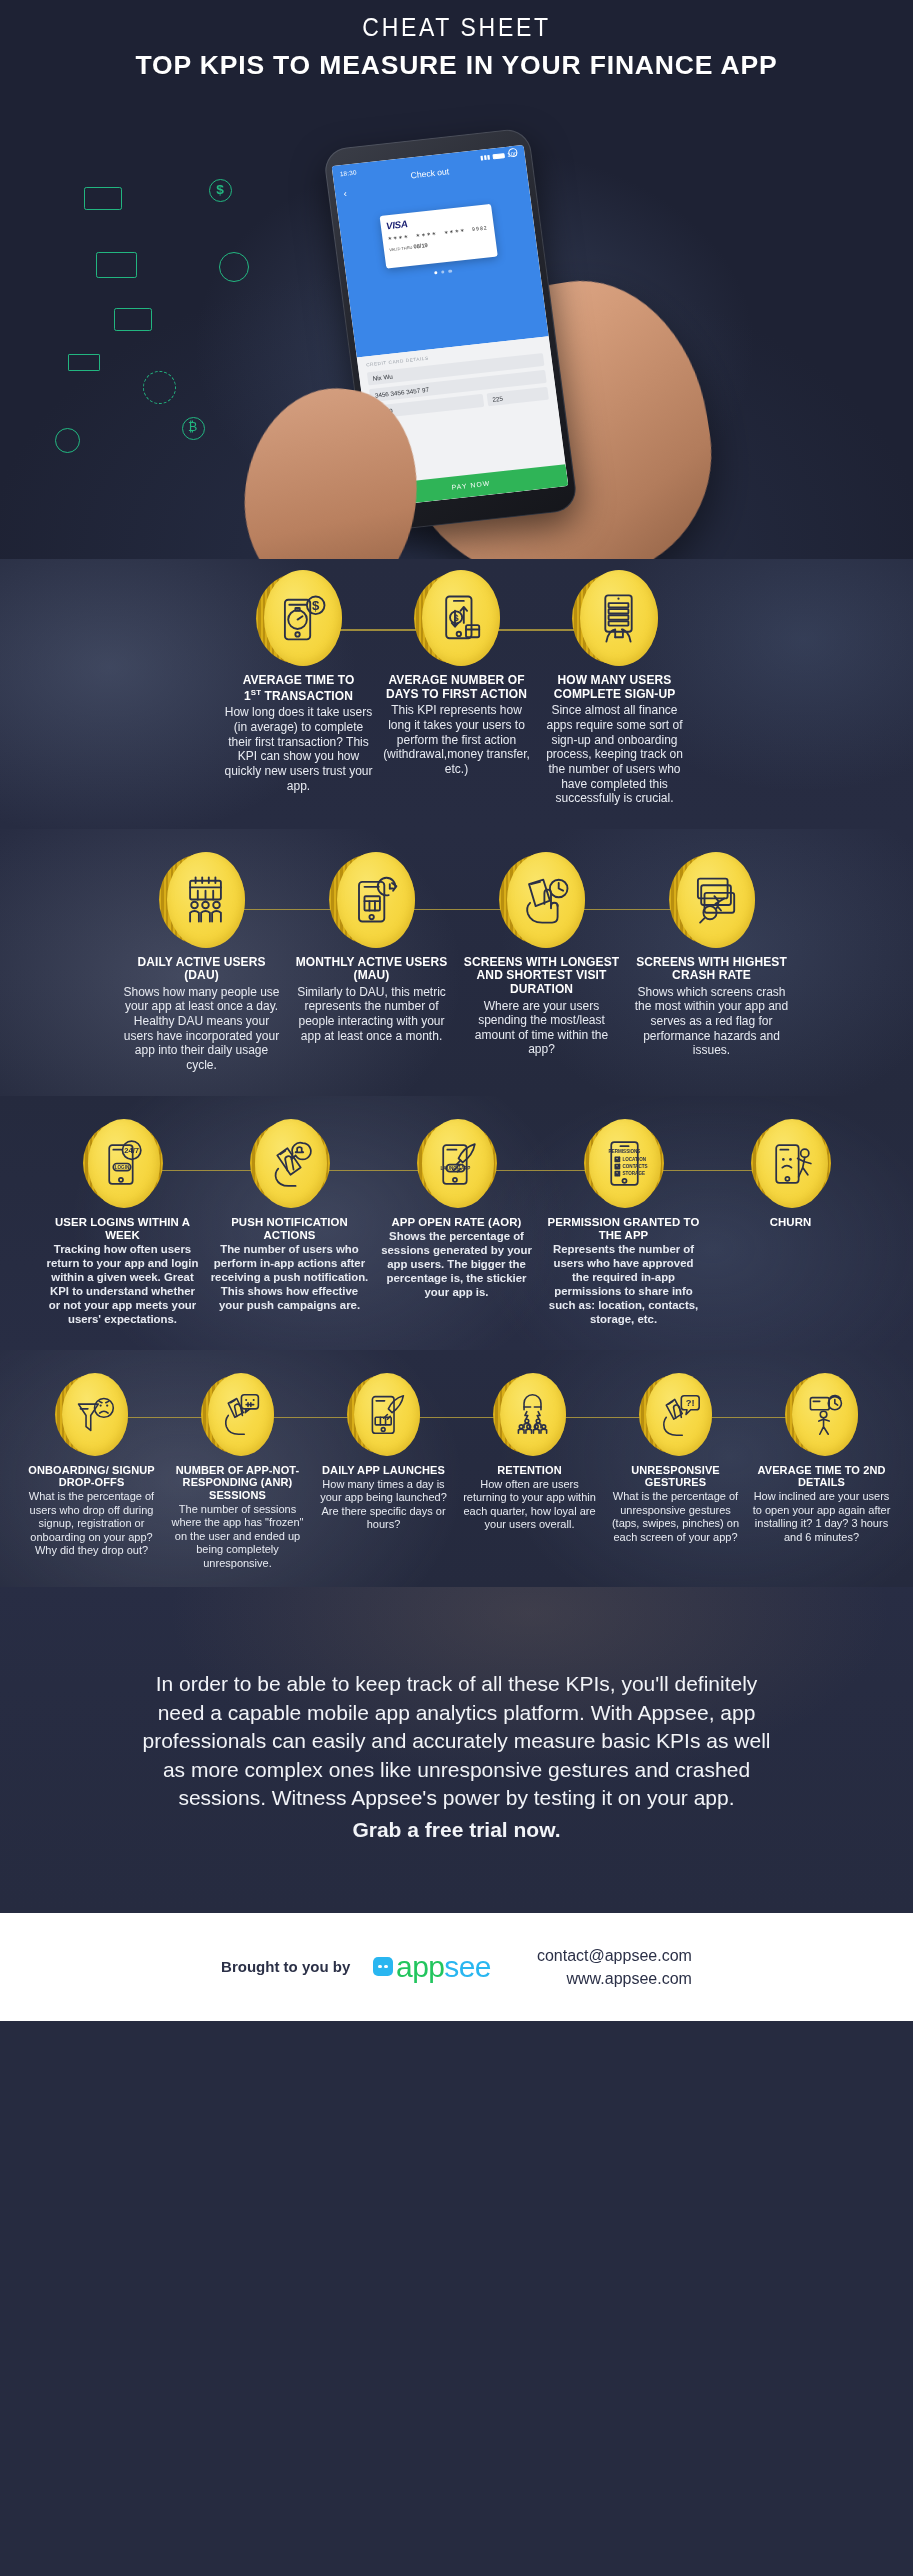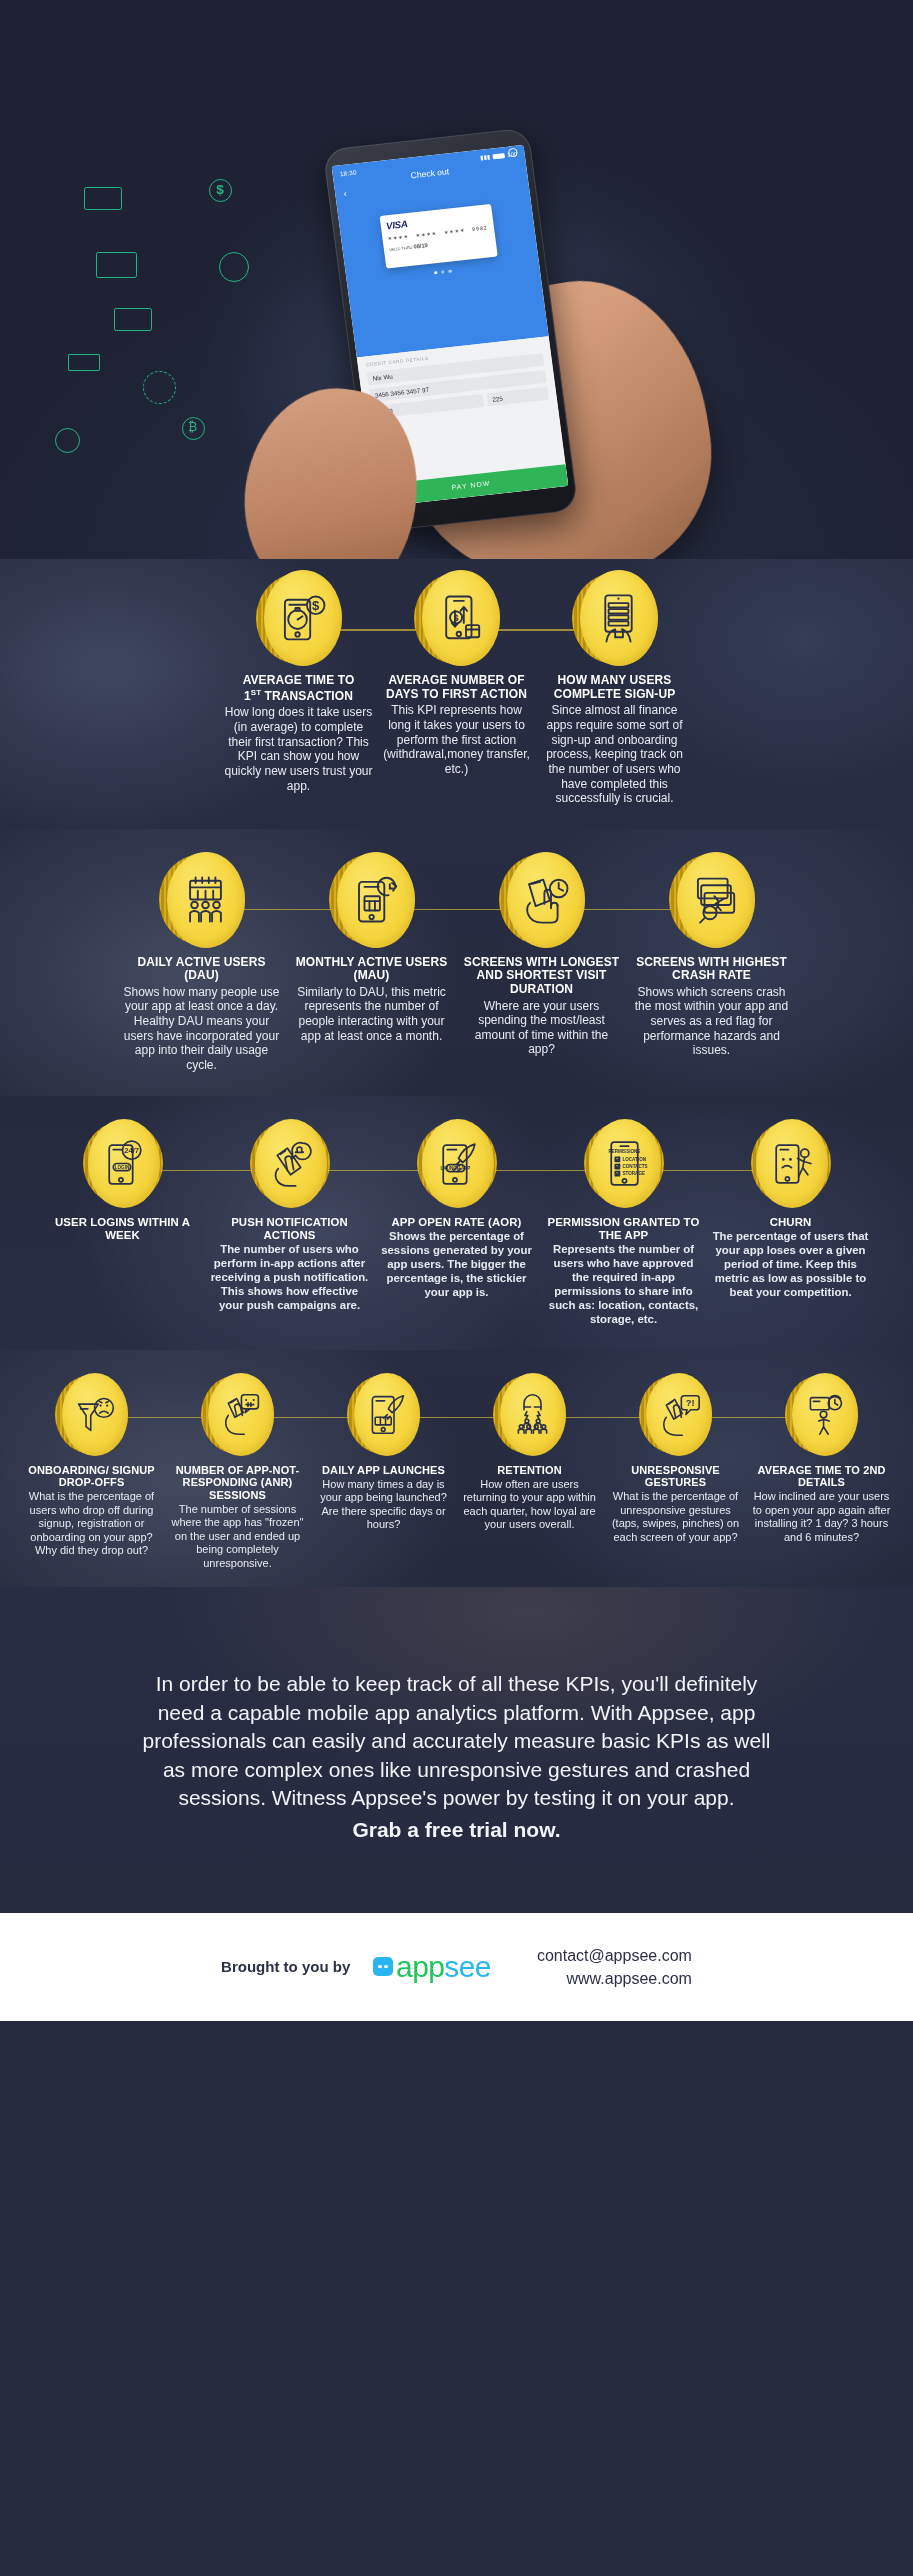--- a/index.html
+++ b/index.html
@@ -252,20 +252,24 @@
     font-family:"Liberation Sans Narrow","Liberation Sans",sans-serif;
     font-size:16px; color:#2b3047; line-height:1.45;
   }
 </style>
 </head>
 <body>
 
 <div class="page">
 
   <div class="hero">
+    <div class="hero-title-wrap">
+      <div class="cheat-sheet">CHEAT SHEET</div>
+      <div class="main-title">TOP KPIS TO MEASURE IN YOUR FINANCE APP</div>
+    </div>
 
     <div class="phone-scene">
       <div class="hand"></div>
 
       <div class="glyph g-money1"></div>
       <div class="glyph g-money2"></div>
       <div class="glyph g-card"></div>
       <div class="glyph g-coin"></div>
       <div class="glyph g-dollar"></div>
       <div class="glyph g-btc"></div>
@@ -521,20 +525,21 @@
                 <circle class="ic" cx="45" cy="82" r="4"></circle>
                 <rect class="ic" x="30" y="50" width="34" height="14" rx="7"></rect>
                 <text class="ic-t" x="47" y="60" text-anchor="middle">LOGIN</text>
                 <circle class="ic" cx="66" cy="24" r="18"></circle>
                 <text class="icf" x="66" y="30" text-anchor="middle" font-size="15" font-weight="bold" font-family="Liberation Sans, sans-serif">24/7</text>
               </svg>
             </div>
           </div>
         </div>
         <div class="kpi-title">USER LOGINS WITHIN A WEEK</div>
+        <div class="kpi-desc">Tracking how often users return to your app and login within a given week. Great KPI to understand whether or not your app meets your users' expectations.</div>
       </div>
 
       <div class="kpi">
         <div class="coin-wrap">
           <div class="coin">
             <div class="edge"></div>
             <div class="face">
               <svg viewBox="0 0 100 100">
                 <path class="ic" d="M24 34 L44 20 L70 58 L50 72 Z"></path>
                 <line class="ic" x1="30" y1="32" x2="40" y2="25"></line>
@@ -613,21 +618,20 @@
                 <circle class="icf" cx="48" cy="42" r="2.6"></circle>
                 <path class="ic" d="M32 58 Q41 50 50 58"></path>
                 <circle class="ic" cx="76" cy="30" r="8"></circle>
                 <path class="ic" d="M76 38 L72 58 M72 58 L64 76 M72 58 L82 72"></path>
                 <path class="ic" d="M74 46 L62 40 M74 46 L88 50"></path>
               </svg>
             </div>
           </div>
         </div>
         <div class="kpi-title">CHURN</div>
-        <div class="kpi-desc">The percentage of users that your app loses over a given period of time. Keep this metric as low as possible to beat your competition.</div>
       </div>
 
     </div>
   </div>
 
   <div class="section row-band row4" style="padding:23px 0 17px 0;">
     <div class="bg-photo-b"></div>
     <div class="connector" style="left:63px; right:63px; top:67px;"></div>
     <div class="cols">
 

